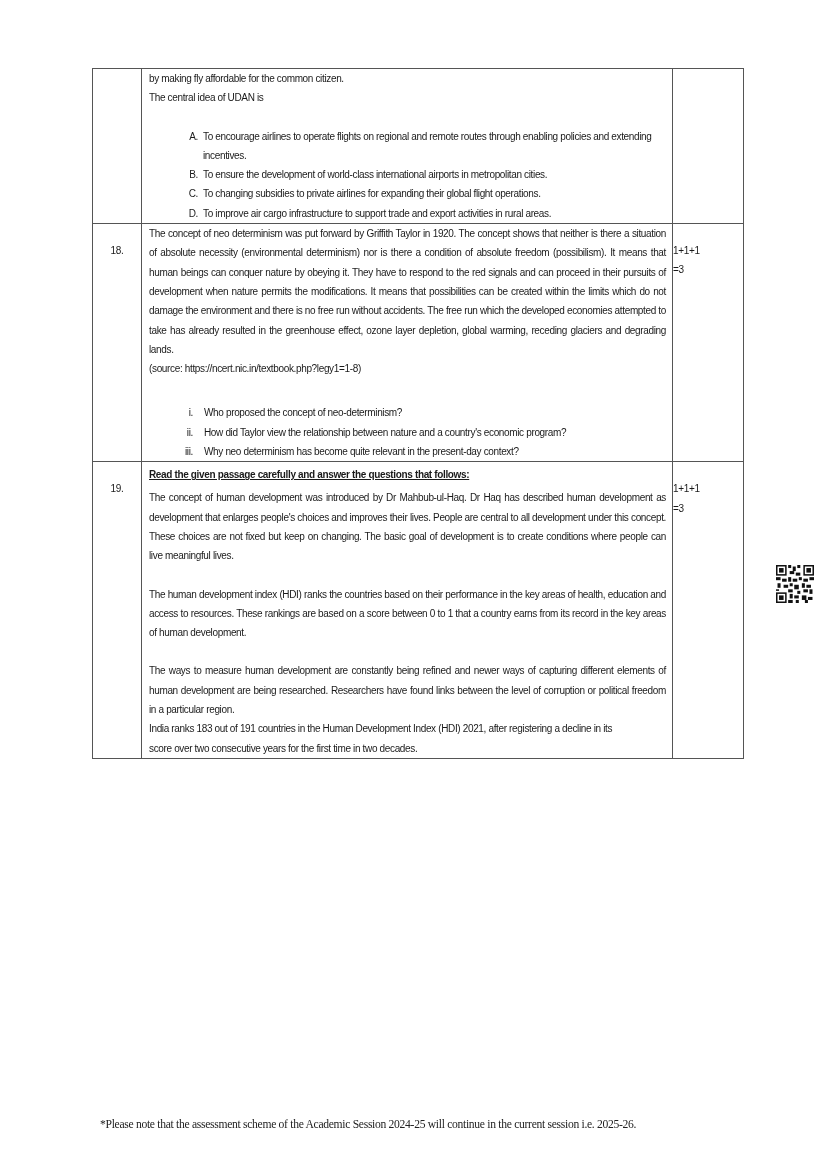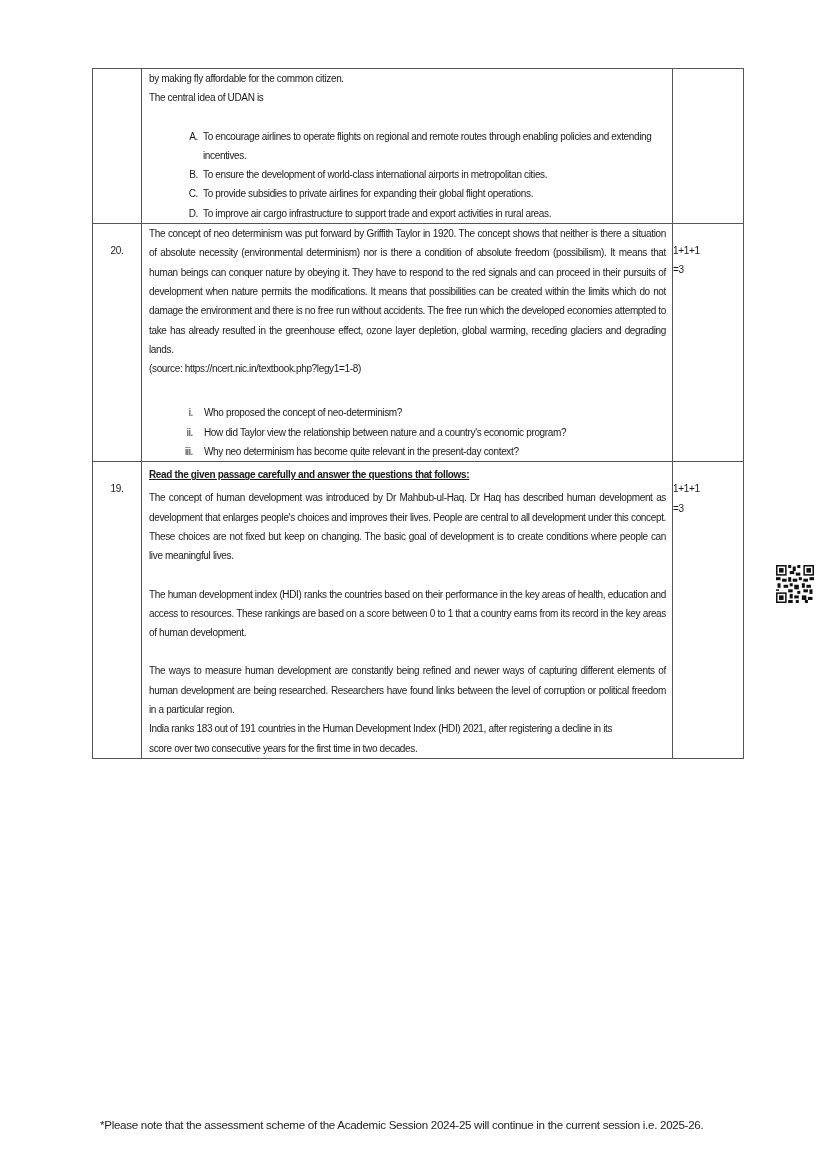--- a/index.html
+++ b/index.html
@@ -30,21 +30,21 @@
     .roman .lbl { width: 44px; text-align: right; padding-right: 0; box-sizing: border-box; flex: none; }
     .roman .txt { flex: 1; padding-left: 11px; }
     .section-row td { height: 36px; text-align: center; font-weight: bold; vertical-align: bottom; padding-bottom: 0; }
     .bold { font-weight: bold; text-decoration: underline; }
     .gap { height: 19px; }
     .qr {
       position: absolute; left: 776px; top: 565px; width: 38px; height: 38px;
     }
     .footer {
       position: absolute; left: 100px; top: 1115px; width: 640px;
-      font-family: Liberation Sans, sans-serif; font-size: 11.6px; line-height: 19px; color: #222;
+      font-family: Liberation Serif, serif; font-size: 11.6px; line-height: 19px; color: #222;
       letter-spacing: -0.3px;
     }
   </style>
 </head>
 <body>
 
 <div class="page">
 
   <table class="qtable">
     <colgroup>
@@ -64,34 +64,34 @@
           <div class="opt">
             <span class="lbl">A.</span>
             <span class="txt">To encourage airlines to operate flights on regional and remote routes through enabling policies and extending incentives.</span>
           </div>
           <div class="opt">
             <span class="lbl">B.</span>
             <span class="txt">To ensure the development of world-class international airports in metropolitan cities.</span>
           </div>
           <div class="opt">
             <span class="lbl">C.</span>
-            <span class="txt">To provide subsidies to private airlines for expanding their global flight operations.</span>
+            <span class="txt">To changing subsidies to private airlines for expanding their global flight operations.</span>
           </div>
           <div class="opt">
             <span class="lbl">D.</span>
             <span class="txt">To improve air cargo infrastructure to support trade and export activities in rural areas.</span>
           </div>
         </div>
       </td>
       <td></td>
     </tr>
 
 
     <tr>
-      <td class="num" style="padding-top:15px">20.</td>
+      <td class="num" style="padding-top:15px">18.</td>
       <td class="body">
         <div class="just">The concept of neo determinism was put forward by Griffith Taylor in 1920. The concept shows that neither is there a situation of absolute necessity (environmental determinism) nor is there a condition of absolute freedom (possibilism). It means that human beings can conquer nature by obeying it. They have to respond to the red signals and can proceed in their pursuits of development when nature permits the modifications. It means that possibilities can be created within the limits which do not damage the environment and there is no free run without accidents. The free run which the developed economies attempted to take has already resulted in the greenhouse effect, ozone layer depletion, global warming, receding glaciers and degrading lands.</div>
         <div>(source: https://ncert.nic.in/textbook.php?legy1=1-8)</div>
         <div class="gap" style="height:25px"></div>
         <div class="roman">
           <span class="lbl">i.</span>
           <span class="txt just">Who proposed the concept of neo-determinism?</span>
         </div>
         <div class="roman">
           <span class="lbl">ii.</span>

